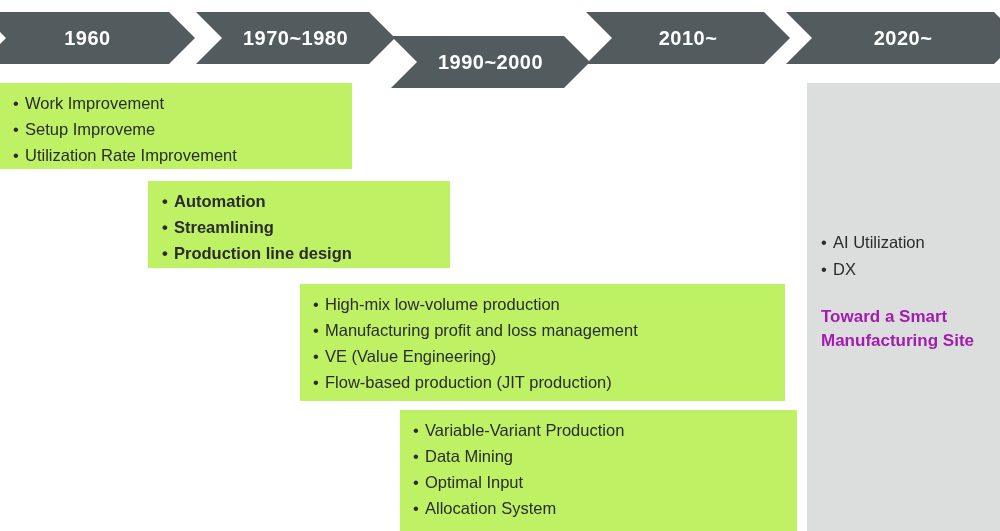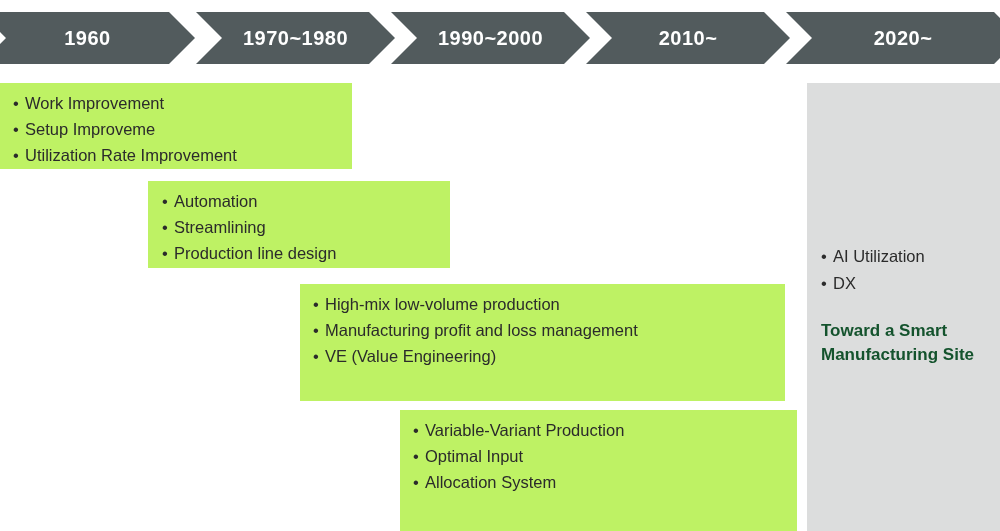--- a/index.html
+++ b/index.html
@@ -74,46 +74,46 @@
     position: absolute;
     left: 0;
     top: 0;
     font-size: 16.5px;
     line-height: 26px;
     color: #2b2b2b;
   }
 
   
   #box-1960   { left: 0px;   top: 83px;  width: 352px; height: 86px;  padding: 7px 0 0 13px; }
-  #box-1970   { left: 148px; top: 181px; width: 302px; height: 87px;  padding: 7px 0 0 14px; }
+  #box-1970   { left: 148px; top: 181px; width: 302px; height: 87px;  padding: 7px 0 0 14px; font-weight: bold; }
   #box-1990   { left: 300px; top: 284px; width: 485px; height: 117px; padding: 7px 0 0 13px; }
   #box-2010   { left: 400px; top: 410px; width: 397px; height: 121px; padding: 7px 0 4px 13px; }
 
   
   #panel-2020 {
     position: absolute;
     left: 807px;
     top: 83px;
     width: 193px;
     height: 448px;
     background: #dcdddd;
   }
 
   #panel-2020-inner {
     position: absolute;
     left: 14px;
-    top: 160px;
+    top: 146px;
     width: 175px;
   }
 
   #panel-2020 .bullet-item { font-size: 16.5px; line-height: 27px; }
 
   .highlight-text {
     margin-top: 22px;
-    color: #14532d;
+    color: #a21caf;
     font-size: 17px;
     line-height: 24px;
     font-weight: bold;
     white-space: normal;
   }
   .highlight-line { display: block; }
 </style>
 </head>
 <body>
 
@@ -122,21 +122,21 @@
   <div id="timeline">
 
     <div class="chevron" id="chev-0" style="left:-20px; width:215px;">
       <span class="chevron-label">1960</span>
     </div>
 
     <div class="chevron" id="chev-1" style="left:196px; width:199px;">
       <span class="chevron-label">1970~1980</span>
     </div>
 
-    <div class="chevron" id="chev-2" style="left:391px; width:199px;">
+    <div class="chevron" id="chev-2" style="left:391px; width:199px;margin-top:24px;">
       <span class="chevron-label">1990~2000</span>
     </div>
 
     <div class="chevron" id="chev-3" style="left:586px; width:204px;">
       <span class="chevron-label">2010~</span>
     </div>
 
     <div class="chevron" id="chev-4" style="left:786px; width:234px;">
       <span class="chevron-label">2020~</span>
     </div>
@@ -157,26 +157,28 @@
       <li class="bullet-item">Streamlining</li>
       <li class="bullet-item">Production line design</li>
     </ul>
   </div>
 
   <div class="box" id="box-1990">
     <ul class="bullet-list">
       <li class="bullet-item">High-mix low-volume production</li>
       <li class="bullet-item">Manufacturing profit and loss management</li>
       <li class="bullet-item">VE (Value Engineering)</li>
+      <li class="bullet-item">Flow-based production (JIT production)</li>
     </ul>
   </div>
 
   <div class="box" id="box-2010">
     <ul class="bullet-list">
       <li class="bullet-item">Variable-Variant Production</li>
+      <li class="bullet-item">Data Mining</li>
       <li class="bullet-item">Optimal Input</li>
       <li class="bullet-item">Allocation System</li>
     </ul>
   </div>
 
   <div id="panel-2020">
     <div id="panel-2020-inner">
       <ul class="bullet-list">
         <li class="bullet-item">AI Utilization</li>
         <li class="bullet-item">DX</li>

